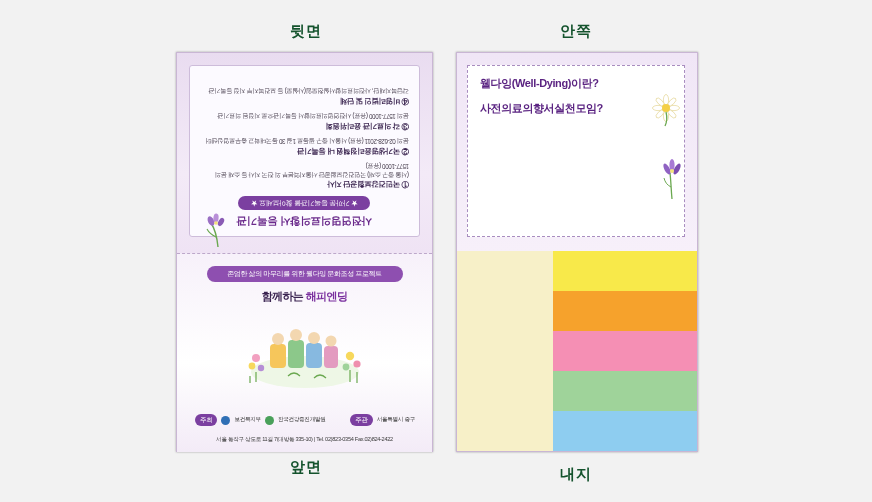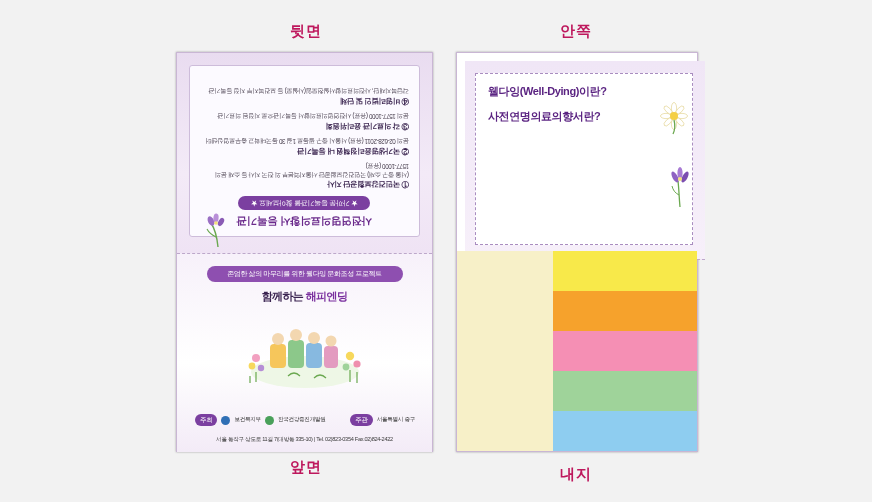--- a/index.html
+++ b/index.html
@@ -18,21 +18,21 @@
   .stage {
     position: absolute;
     left: 0; top: 0;
     width: 872px;
     height: 502px;
   }
 
   .caption {
     position: absolute;
     font-size: 15px;
-    color: #be185d;
+    color: #14532d;
     font-weight: bold;
     text-align: center;
     letter-spacing: 1px;
   }
 
   
   .sheet {
     position: absolute;
     background: #ffffff;
     box-shadow: 0 0 2px rgba(0,0,0,0.35);
@@ -197,26 +197,25 @@
   #right-sheet {
     left: 456px;
     top: 52px;
     width: 240px;
     height: 398px;
     background: #ffffff;
     border: 1px solid #c9b6d4;
   }
   .inside-top {
     position: absolute;
-    left: 0; top: 8px;
+    left: 0; top: 0;
     width: 240px;
     height: 198px;
     background: linear-gradient(180deg,#f0e6f6 0%, #f7f0fa 100%);
     border-bottom: 1px dashed #bda8ca;
-    margin-left: 8px;
   }
   .inside-card {
     position: absolute;
     left: 10px;
     top: 12px;
     width: 218px;
     height: 172px;
     background: #ffffff;
     border: 1px dashed #a98dc0;
     box-sizing: border-box;
@@ -390,21 +389,21 @@
   <div class="sheet" id="right-sheet">
 
     <div class="inside-top">
       <div class="inside-card">
 
         <div class="q-block">
           <div class="q-title">웰다잉(Well-Dying)이란?</div>
         </div>
 
         <div class="q-block">
-          <div class="q-title teal">사전연명의료의향서란?</div>
+          <div class="q-title teal">사전의료의향서실천모임?</div>
         </div>
 
       </div>
 
       <div class="daisy">
         <svg width="34" height="34" viewBox="0 0 34 34">
           <g fill="#ffffff" stroke="#d8c46a" stroke-width="0.5">
             <ellipse cx="17" cy="7" rx="2.6" ry="5.5"></ellipse>
             <ellipse cx="17" cy="23" rx="2.6" ry="5.5"></ellipse>
             <ellipse cx="9" cy="15" rx="5.5" ry="2.6"></ellipse>

